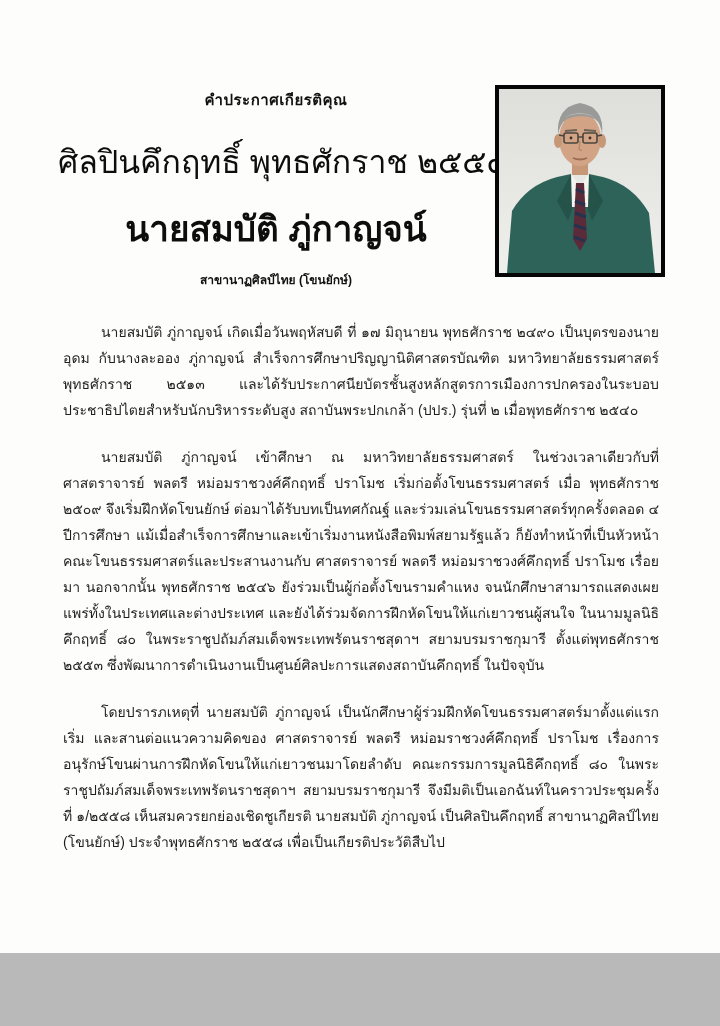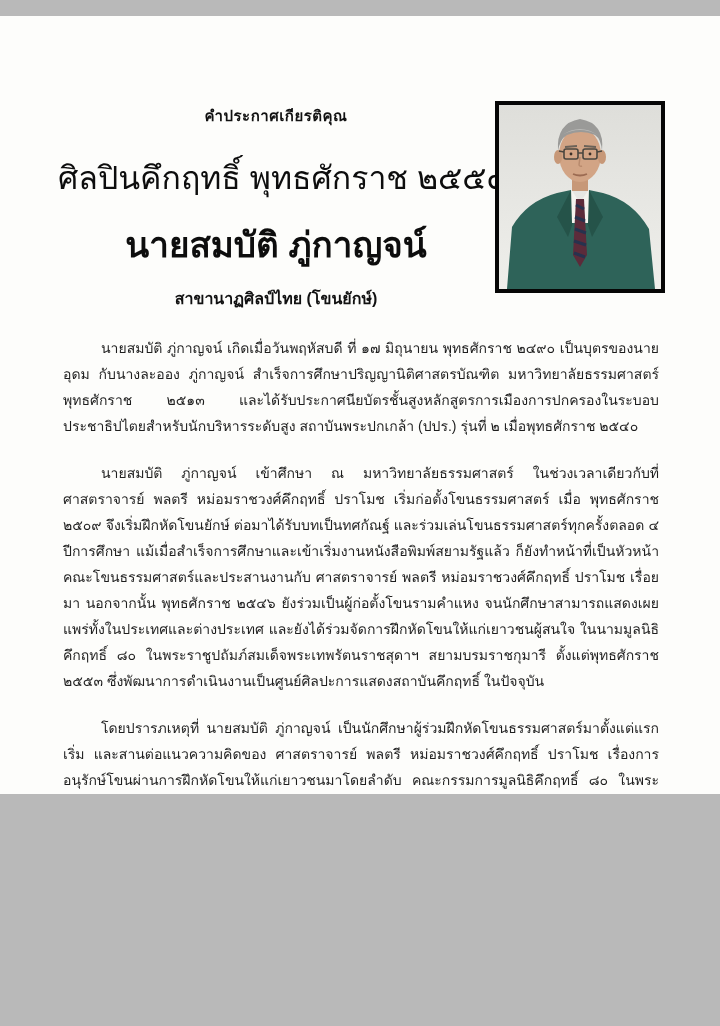--- a/index.html
+++ b/index.html
@@ -1,20 +1,20 @@
 <!DOCTYPE html>
 <html><head>
 <meta charset="utf-8">
 <style>
   html, body { margin: 0; padding: 0; background: #b9b9b9; }
   .page {
     position: relative;
     width: 720px;
-    height: 778px;
-    margin: 16px auto;
+    height: 953px;
+    margin: 0 auto;
     background: #fdfdfb;
     overflow: hidden;
     font-family: "Liberation Sans", "DejaVu Sans", sans-serif;
     color: #1b1b1b;
   }
   .header-block {
     position: absolute;
     top: 88px;
     left: 58px;
     width: 436px;
@@ -33,21 +33,21 @@
     color: #0d0d0d;
     white-space: nowrap;
   }
   .honoree-name {
     font-size: 35px;
     font-weight: bold;
     margin-top: 14px;
     color: #0d0d0d;
   }
   .subtitle {
-    font-size: 16px;
+    font-size: 12px;
     font-weight: bold;
     margin-top: 14px;
     color: #111;
   }
   .photo-frame {
     position: absolute;
     top: 85px;
     right: 55px;
     width: 162px;
     height: 184px;

